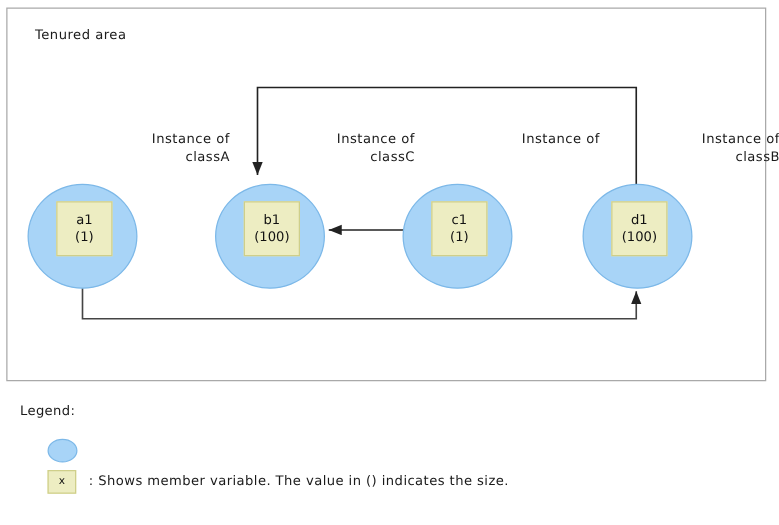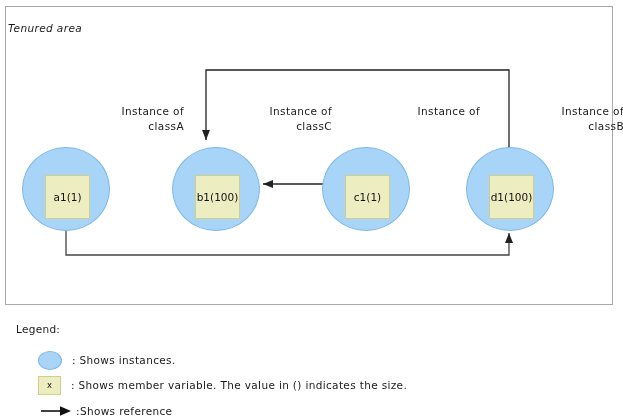--- a/index.html
+++ b/index.html
@@ -22,26 +22,25 @@
     left: 5px;
     top: 6px;
     width: 608px;
     height: 299px;
     border: 1px solid #a9a9a9;
     box-sizing: border-box;
     background: #ffffff;
   }
   #tenured-area-title {
     position: absolute;
-    left: 8px;
+    left: 28px;
     top: 22px;
     font-size: 10.5px;
     letter-spacing: 0.4px;
     white-space: nowrap;
-    font-style: italic;
   }
 
   
   .canvas {
     position: absolute;
     left: 0;
     top: 0;
     width: 623px;
     height: 420px;
     pointer-events: none;
@@ -60,28 +59,28 @@
     width: 88px;
     height: 84px;
     border-radius: 50%;
     background: #a8d4f7;
     border: 1px solid #7cb8e8;
     box-sizing: border-box;
   }
   .node .member {
     position: absolute;
     left: 23px;
-    top: 28px;
+    top: 14px;
     width: 45px;
     height: 44px;
     background: #ededc2;
     border: 1px solid #cfcf8a;
     box-sizing: border-box;
     display: flex;
-    flex-direction: row;
+    flex-direction: column;
     align-items: center;
     justify-content: center;
     line-height: 1.35;
     font-size: 10.5px;
     color: #111;
   }
   .node-label {
     position: absolute;
     width: 140px;
     text-align: right;
@@ -235,30 +234,22 @@
     <span>d1</span>
     <span>(100)</span>
   </div>
 </div>
 
 <div id="legend">
   <div id="legend-title">Legend:</div>
 
   <div class="legend-row" id="legend-row-instance">
     <div class="legend-swatch-circle"></div>
-    <div class="legend-text">: Shows  instances.</div>
   </div>
 
   <div class="legend-row" id="legend-row-member">
     <div class="legend-swatch-box">
       <span>x</span>
     </div>
     <div class="legend-text">: Shows  member  variable.  The  value  in  ()  indicates  the  size.</div>
   </div>
 
-  <div class="legend-row" id="legend-row-ref">
-    <svg class="legend-swatch-arrow" viewBox="0 0 32 14" xmlns="http://www.w3.org/2000/svg">
-      <line x1="1" y1="7" x2="22" y2="7" stroke="#111111" stroke-width="1.6"></line>
-      <path d="M20,2.2 L31,7 L20,11.8 z" fill="#111111"></path>
-    </svg>
-    <div class="legend-text">:Shows  reference</div>
-  </div>
 </div>
 
 </body></html>

